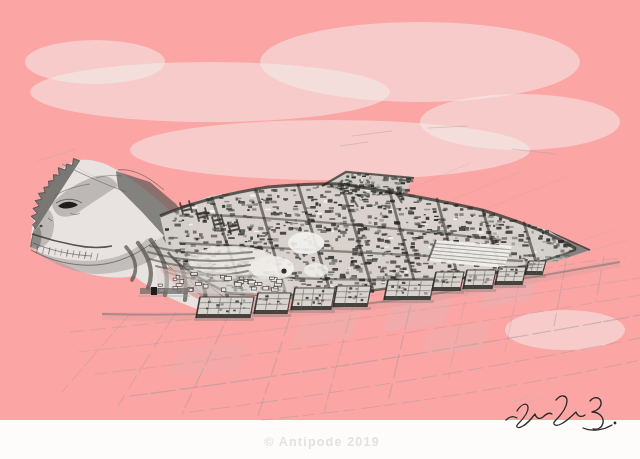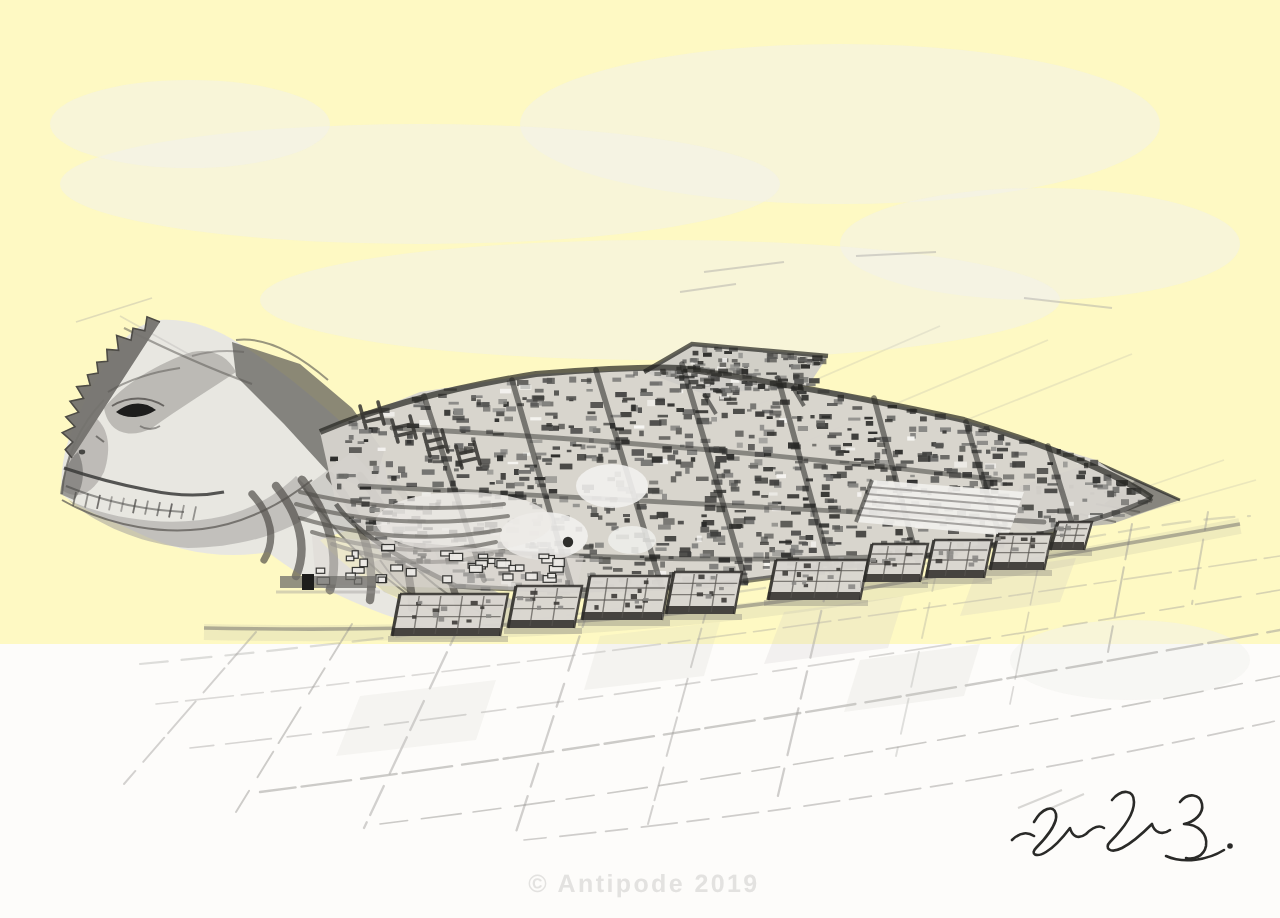--- a/index.html
+++ b/index.html
@@ -1,17 +1,17 @@
 <!DOCTYPE html>
 <html><head>
 <meta charset="utf-8">
 <style>
   html,body{margin:0;padding:0;}
   body{width:640px;height:459px;overflow:hidden;background:#fdfcfa;font-family:"Liberation Sans",sans-serif;}
-  .stage{position:relative;width:640px;height:322px;background:#fef9c3;}
+  .stage{position:relative;width:640px;height:420px;background:#fca5a5;}
   svg{display:block;width:640px;height:459px;}
   .watermark-text{font-family:"Liberation Sans",sans-serif;font-weight:bold;font-size:12.5px;letter-spacing:1.2px;}
 </style>
 </head>
 <body>
 
 <div class="stage">
   <svg id="art" viewBox="0 0 640 459">
     <g id="g-texture">
         <ellipse cx="420" cy="62" rx="160" ry="40" fill="#f2f1ee" opacity="0.5"></ellipse>

